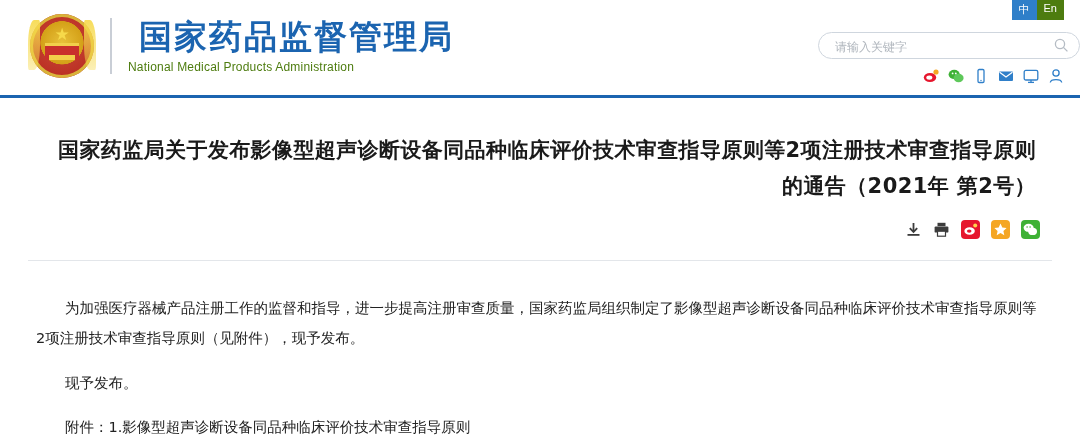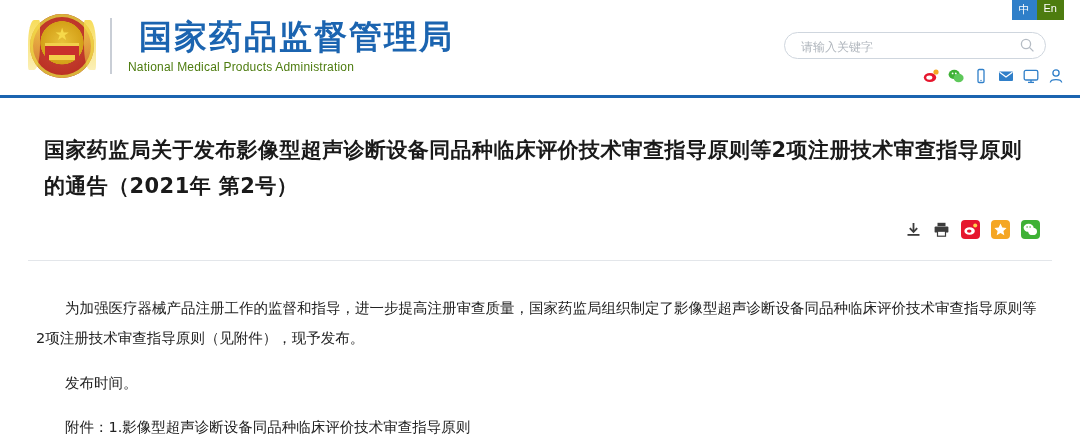--- a/index.html
+++ b/index.html
@@ -119,21 +119,21 @@
     display: inline-block;
     padding: 2px 7px 3px;
     color: #ffffff;
   }
   .lang-cn { background: #2f7fc9; }
   .lang-en { background: #4d7c0f; }
 
   
   .search-box {
     position: absolute;
-    right: 34px;
+    right: 0;
     top: 32px;
     width: 262px;
     height: 27px;
     border: 1px solid #cfd6de;
     border-radius: 14px;
     background: #fff;
     box-sizing: border-box;
   }
   .search-input {
     position: absolute;
@@ -174,21 +174,21 @@
     position: relative;
   }
   .sicon svg { display: block; }
 
   
   .content {
     padding: 0 28px;
   }
   .doc-title {
     margin: 34px 16px 0 16px;
-    text-align: left;
+    text-align: right;
     font-family: "DejaVu Sans", "Liberation Sans", sans-serif;
     font-size: 21px;
     font-weight: bold;
     color: #1a1a1a;
     line-height: 36px;
     letter-spacing: 0.4px;
   }
 
   .meta-row {
     position: relative;
@@ -362,17 +362,17 @@
         </svg>
       </span>
     </div>
   </div>
 
 
   <div class="hr"></div>
 
   <div class="body-text">
     <p class="p1">为加强医疗器械产品注册工作的监督和指导，进一步提高注册审查质量，国家药监局组织制定了影像型超声诊断设备同品种临床评价技术审查指导原则等2项注册技术审查指导原则（见附件），现予发布。</p>
-    <p class="p2">发布时间。</p>
+    <p class="p2">现予发布。</p>
     <p class="p3">附件：1.影像型超声诊断设备同品种临床评价技术审查指导原则</p>
 
   </div>
 </div>
 
 </body></html>

